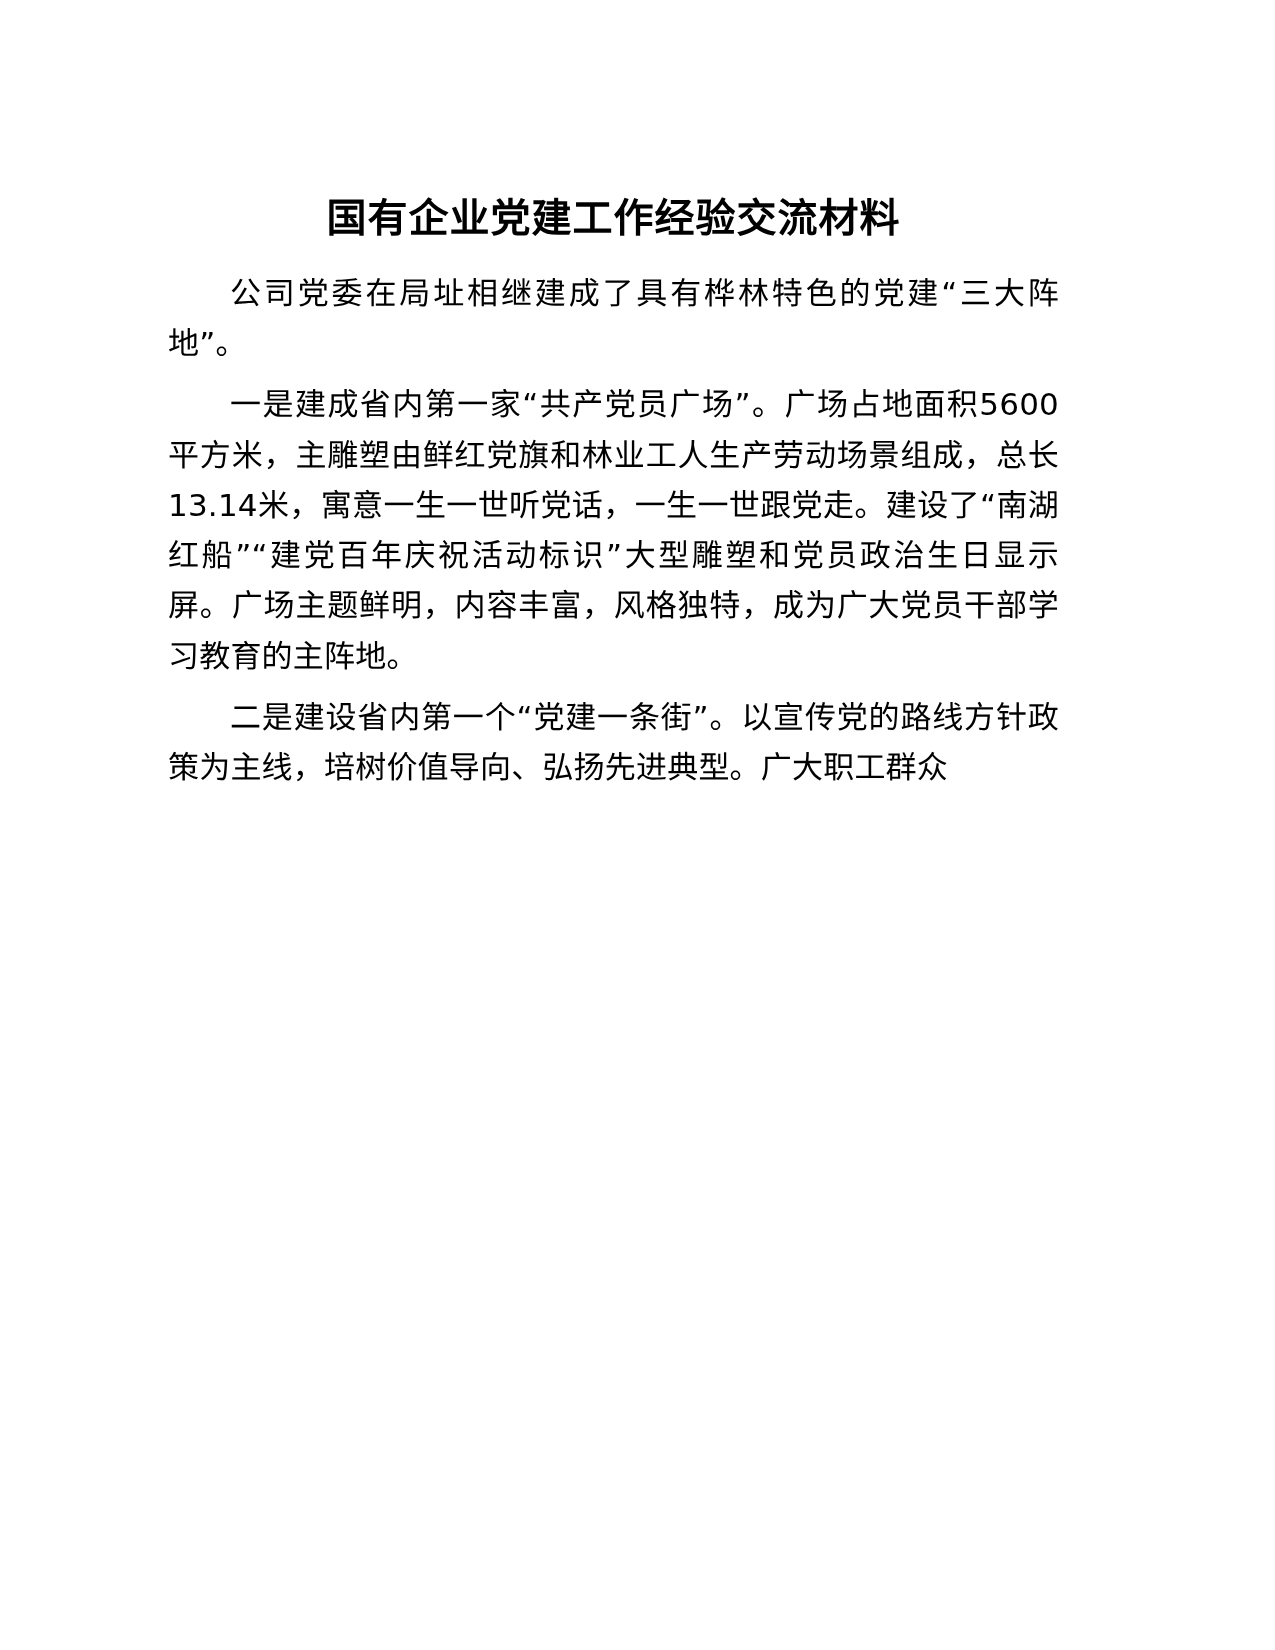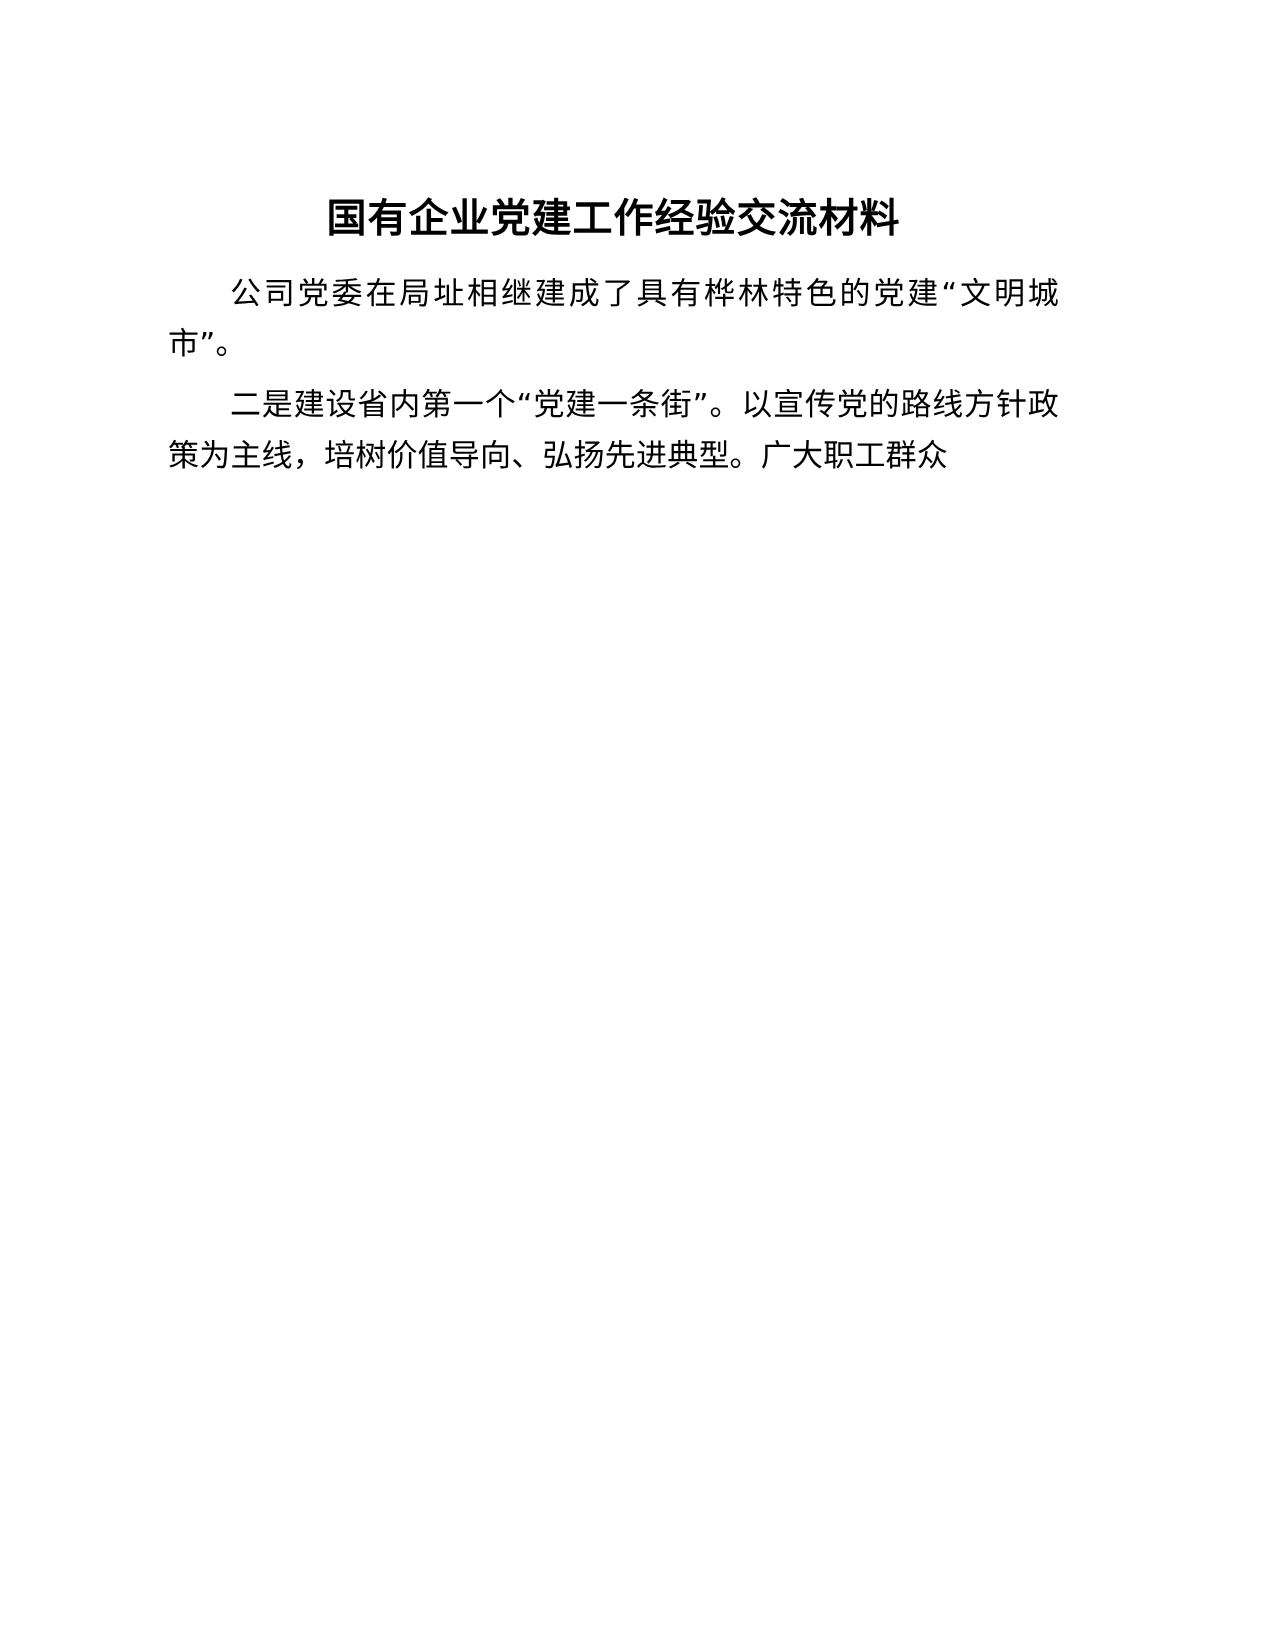--- a/index.html
+++ b/index.html
@@ -45,15 +45,16 @@
   .para:last-child {
     margin-bottom: 0;
   }
 </style>
 </head>
 <body>
 
 <div class="page">
   <h1 class="doc-title">国有企业党建工作经验交流材料</h1>
 
-  <p class="para">公司党委在局址相继建成了具有桦林特色的党建“文明城市”。</p>
+  <p class="para">公司党委在局址相继建成了具有桦林特色的党建“三大阵地”。</p>
+  <p class="para">一是建成省内第一家“共产党员广场”。广场占地面积5600平方米，主雕塑由鲜红党旗和林业工人生产劳动场景组成，总长13.14米，寓意一生一世听党话，一生一世跟党走。建设了“南湖红船”“建党百年庆祝活动标识”大型雕塑和党员政治生日显示屏。广场主题鲜明，内容丰富，风格独特，成为广大党员干部学习教育的主阵地。</p>
   <p class="para">二是建设省内第一个“党建一条街”。以宣传党的路线方针政策为主线，培树价值导向、弘扬先进典型。广大职工群众</p>
 </div>
 
 </body></html>

